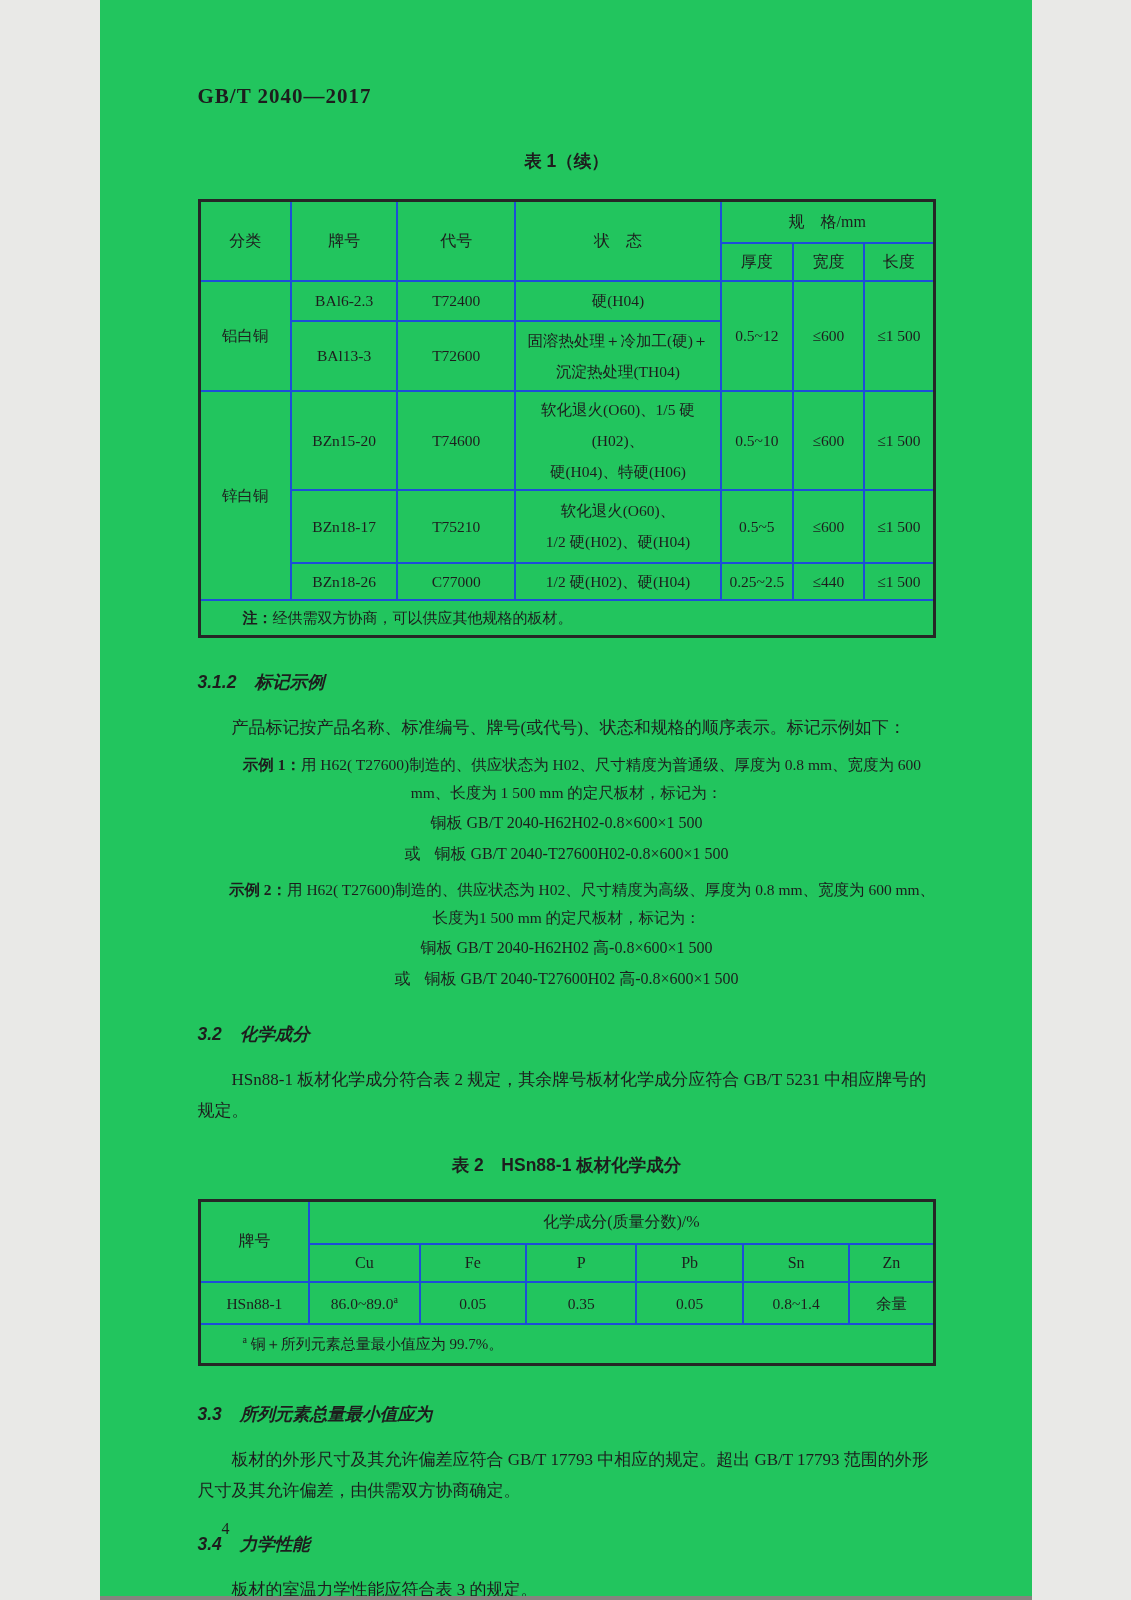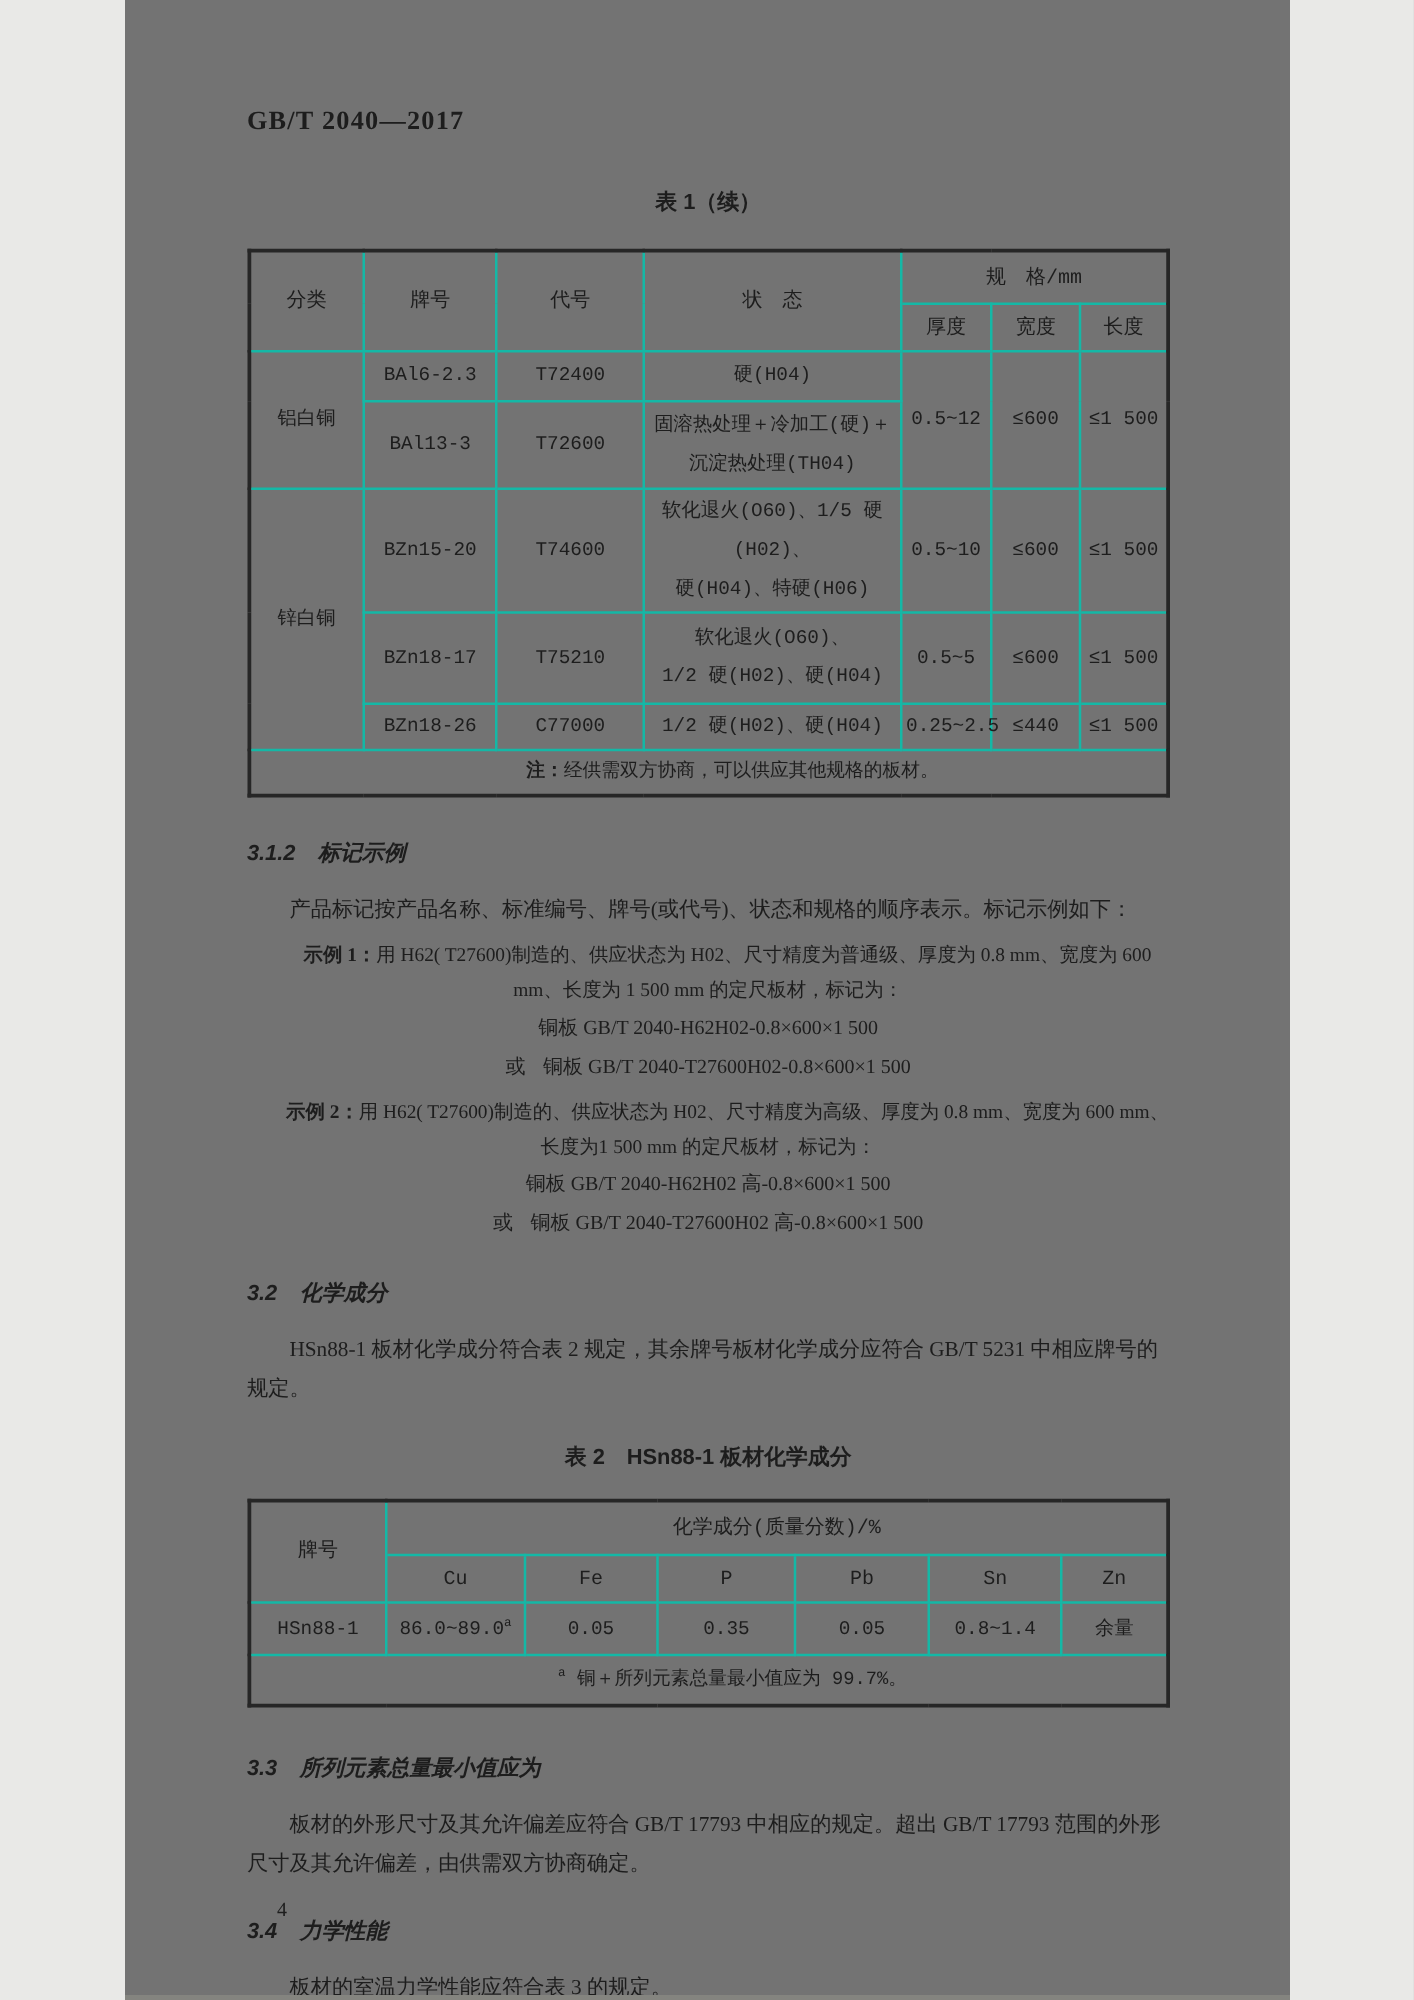--- a/index.html
+++ b/index.html
@@ -1,49 +1,48 @@
 <!DOCTYPE html>
 <html><head>
 <meta charset="utf-8">
 <style>
   html,body { margin:0; padding:0; background:#e9e9e7; }
   .page {
     position:relative;
     width:932px; height:1600px;
     margin:0 auto;
-    background:#737373;
+    background:#22c55e;
     box-sizing:border-box;
     padding:84px 96px 0 98px;
     font-family:"Liberation Serif","DejaVu Serif",serif;
     color:#1d1d1d;
     overflow:hidden;
   }
   .doc-header {
     font-weight:bold; font-size:21px; letter-spacing:1px;
     font-family:"Liberation Serif","DejaVu Serif",serif;
   }
   .table-title {
     text-align:center; font-weight:bold; font-size:17.5px;
     font-family:"Liberation Sans","DejaVu Sans",sans-serif;
     margin:40px 0 26px 0;
   }
   table.std {
     width:100%; border-collapse:collapse; table-layout:fixed;
     border:3px solid #262626;
   }
   table.std td {
-    border:2px solid #14b8a6;
+    border:2px solid #1d4ed8;
     text-align:center; vertical-align:middle;
     font-size:15.5px; line-height:2.0; padding:2px 3px;
     color:#1d1d1d;
-    font-family:Liberation Mono, monospace;
   }
   table.std td.hdr { font-size:16px; }
   tr.note-row td, tr.footnote-row td {
-    text-align:center; padding-left:42px; font-size:15px;
+    text-align:left; padding-left:42px; font-size:15px;
   }
   .bold { font-weight:bold; }
   .section-heading {
     font-family:"Liberation Sans","DejaVu Sans",sans-serif;
     font-weight:bold; font-size:17.5px;
     margin:32px 0 0 0;
     font-style:italic;
   }
   .section-heading .num { margin-right:18px; }
   p.body-text {

